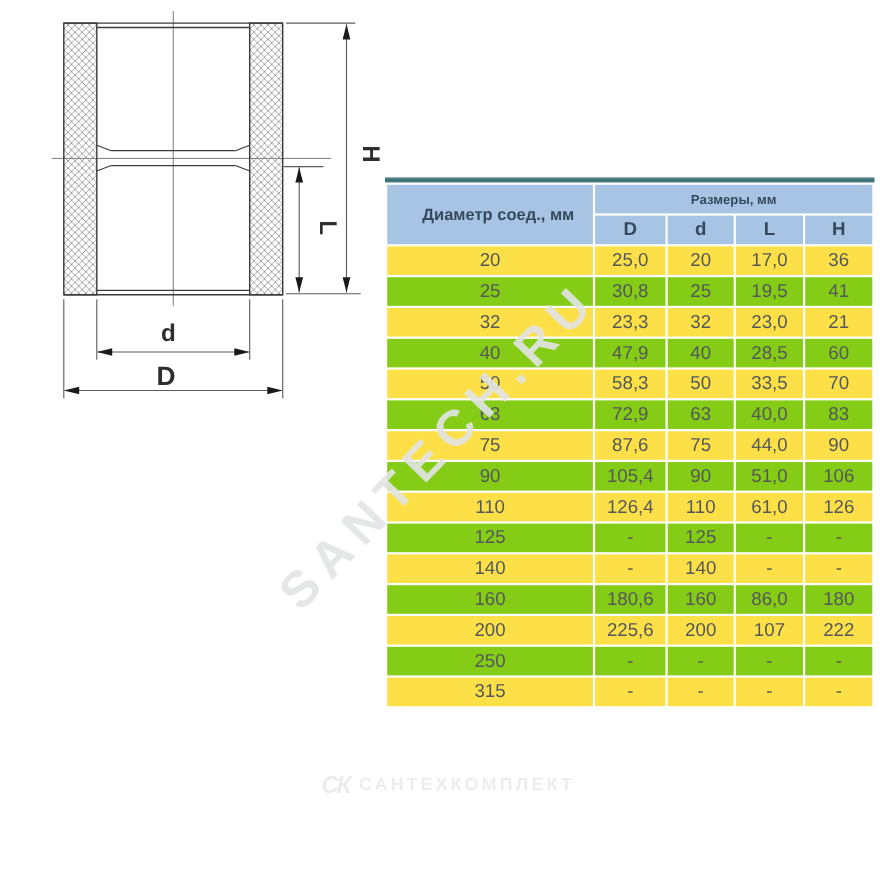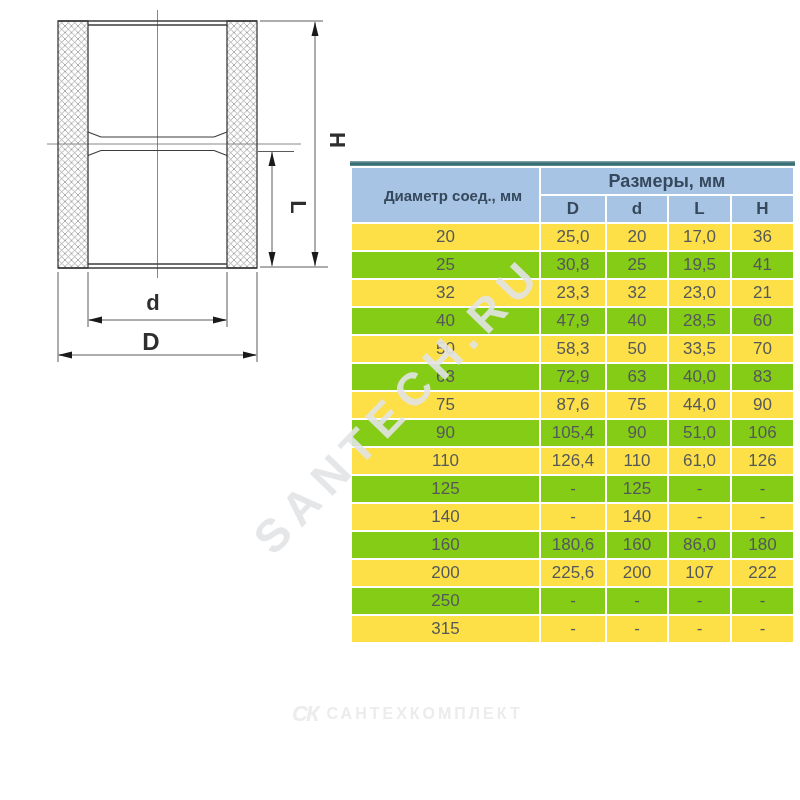--- a/index.html
+++ b/index.html
@@ -10,21 +10,21 @@
   #drawing{position:absolute;left:0;top:0;}
 
   
   #teal-bar{position:absolute;left:350px;top:161px;width:445px;height:5px;
             background:linear-gradient(180deg,#8ea9b4 0%,#396e72 45%,#3a6f73 70%,#6a979d 100%);}
   #spec-table-wrap{position:absolute;left:350px;top:166px;width:445px;}
   table{border-collapse:separate;border-spacing:2px;width:445px;table-layout:fixed;}
   th,td{padding:0;height:26px;text-align:center;vertical-align:middle;overflow:hidden;}
   th{background:#a8c4e4;color:#36495c;font-weight:bold;}
   th.main{font-size:15px;line-height:17px;padding-left:15px;}
-  th.group{font-size:18px;}
+  th.group{font-size:12px;}
   th.sub{font-size:17px;}
   td{font-size:17px;color:#55585a;}
   tr.shade td{background:#fde047;}
   tr.plain td{background:#84cc16;}
 
   
   #watermark{position:absolute;left:178px;top:378px;width:440px;text-align:center;
              transform:rotate(-46deg);transform-origin:center;
              font-size:46px;font-weight:600;letter-spacing:9px;
              color:rgba(226,227,229,0.9);white-space:nowrap;pointer-events:none;z-index:5;}

